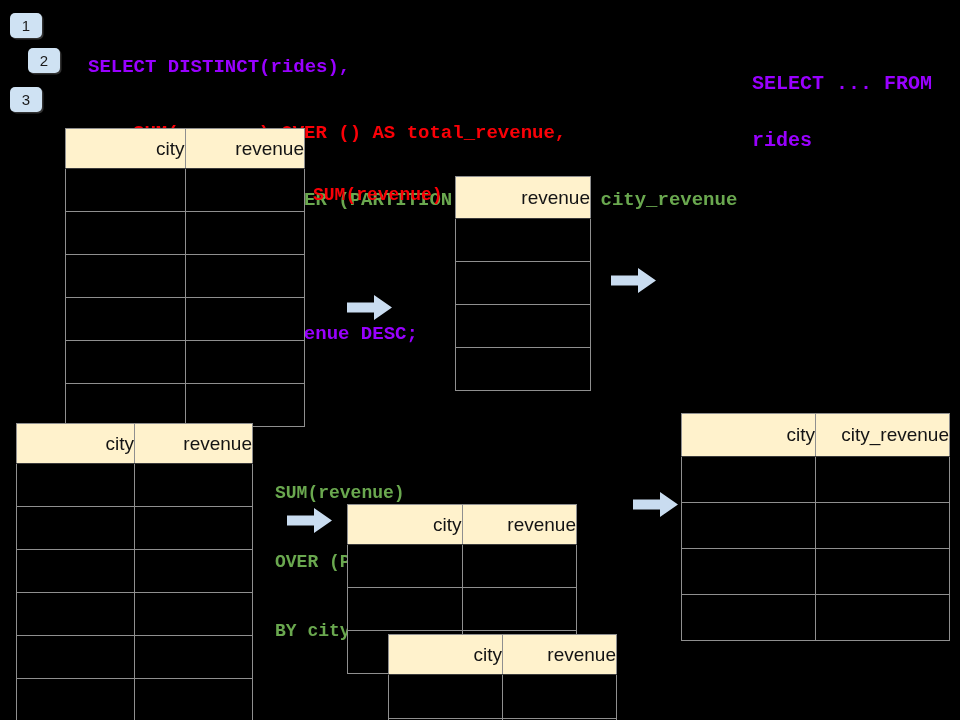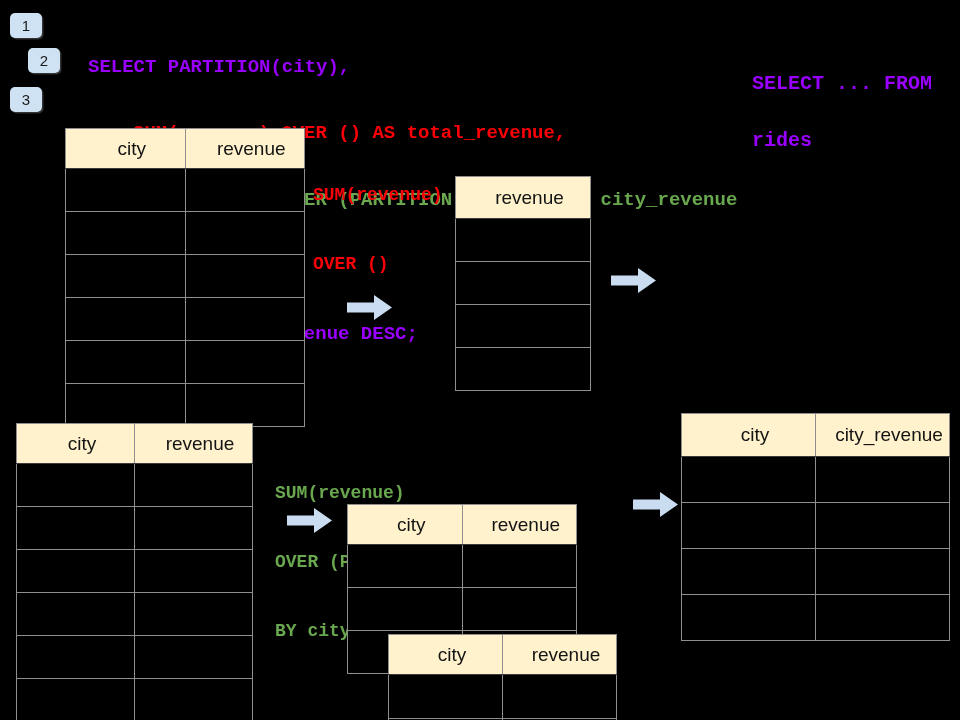--- a/index.html
+++ b/index.html
@@ -45,21 +45,21 @@
     position:absolute;
     border-collapse:collapse;
     table-layout:fixed;
     background:#000000;
   }
   .tbl th {
     background:#FFF2CC;
     border:1px solid #8f8f8f;
     border-bottom-color:#3a3a3a;
     font-size:19px; font-weight:normal; color:#141414;
-    text-align:center; padding:0 0 0 13px;
+    text-align:right; padding:0 0 0 13px;
     height:39px;
   }
   .tbl td { border:1px solid #8f8f8f; height:40px; }
 
   #source-top          { left:65px;  top:128px; width:240px; }
   #total-result        { left:455px; top:176px; width:136px; }
   #total-result th     { height:41px; }
   #source-bottom       { left:16px;  top:423px; width:237px; }
   #partition-a         { left:347px; top:504px; width:230px; }
   #partition-b         { left:388px; top:634px; width:229px; z-index:5; }
@@ -86,35 +86,34 @@
   <span>1</span>
 </div>
 <div class="abs badge" id="badge-2">
   <span>2</span>
 </div>
 <div class="abs badge" id="badge-3">
   <span>3</span>
 </div>
 
 <div class="abs code" id="sql-block">
-  <div class="purple">SELECT PARTITION(city),</div>
+  <div class="purple">SELECT DISTINCT(rides),</div>
   <div class="red ind2">SUM(revenue) OVER () AS total_revenue,</div>
   <div class="green ind2">SUM(revenue) OVER (PARTITION BY city) as city_revenue</div>
   <div class="purple ind1">FROM rides</div>
   <div class="purple ind1">ORDER by city_revenue DESC;</div>
 </div>
 
 <div class="abs code purple" id="side-note">
   <div>SELECT ... FROM</div>
   <div>rides</div>
 </div>
 
 <div class="abs code red" id="annotation-total">
   <div>SUM(revenue)</div>
-  <div>OVER ()</div>
 </div>
 
 <div class="abs code green" id="annotation-partition">
   <div>SUM(revenue)</div>
   <div>OVER (PARTITION</div>
   <div>BY city)</div>
 </div>
 
 <table class="tbl" id="source-top">
     <thead>

